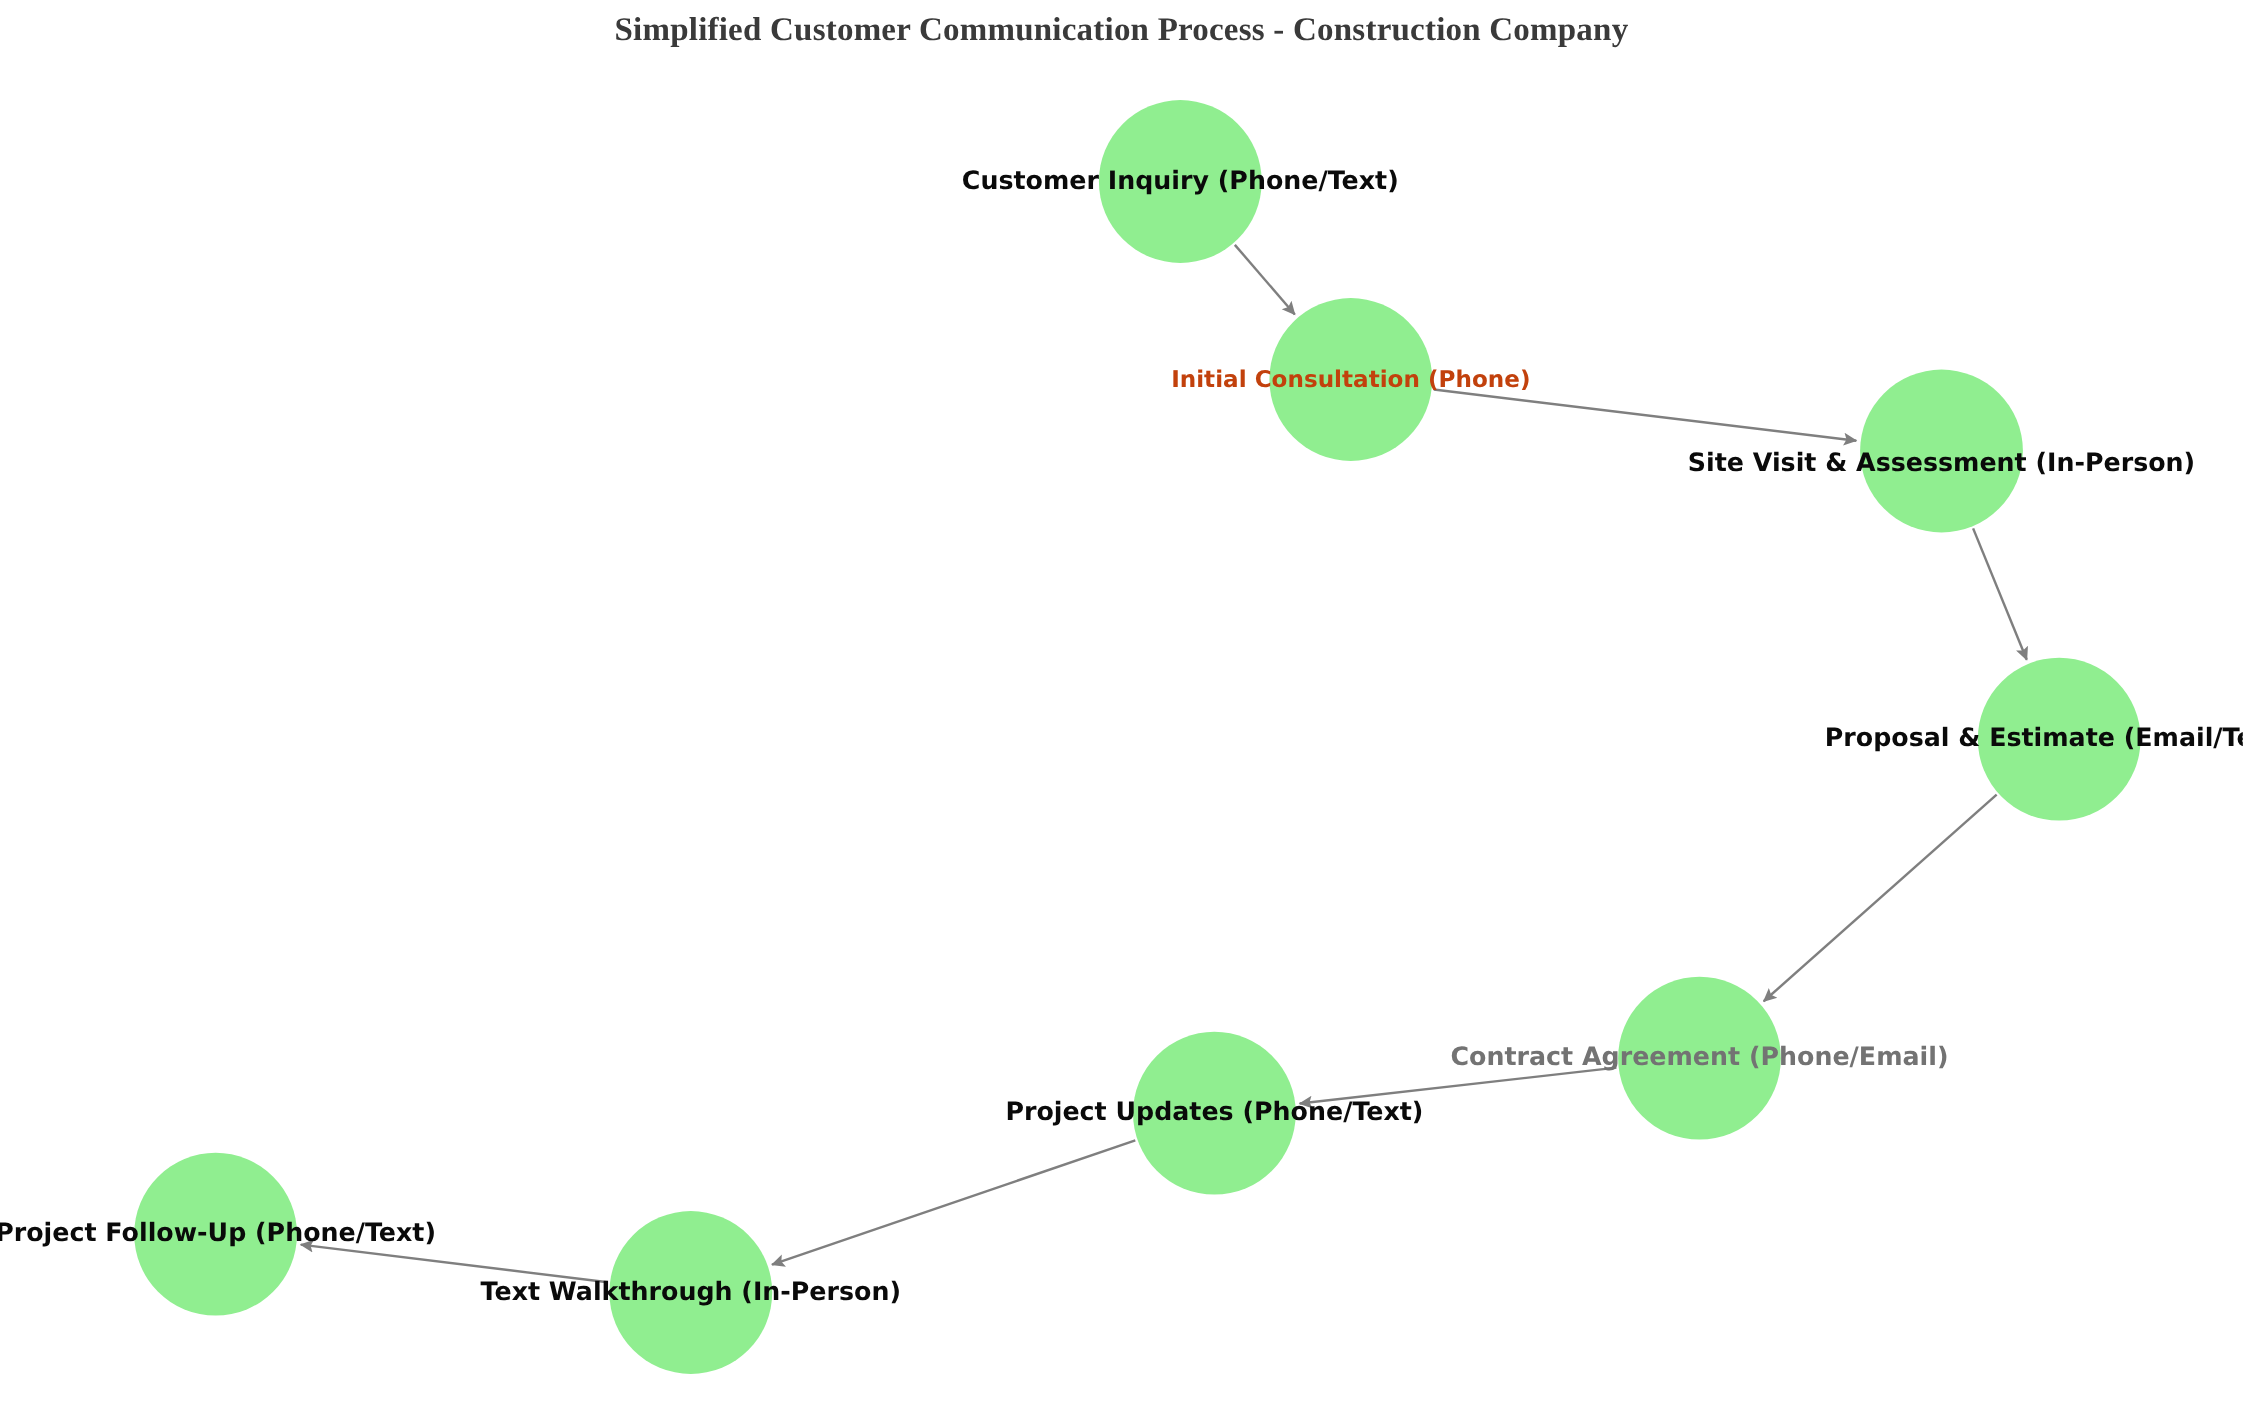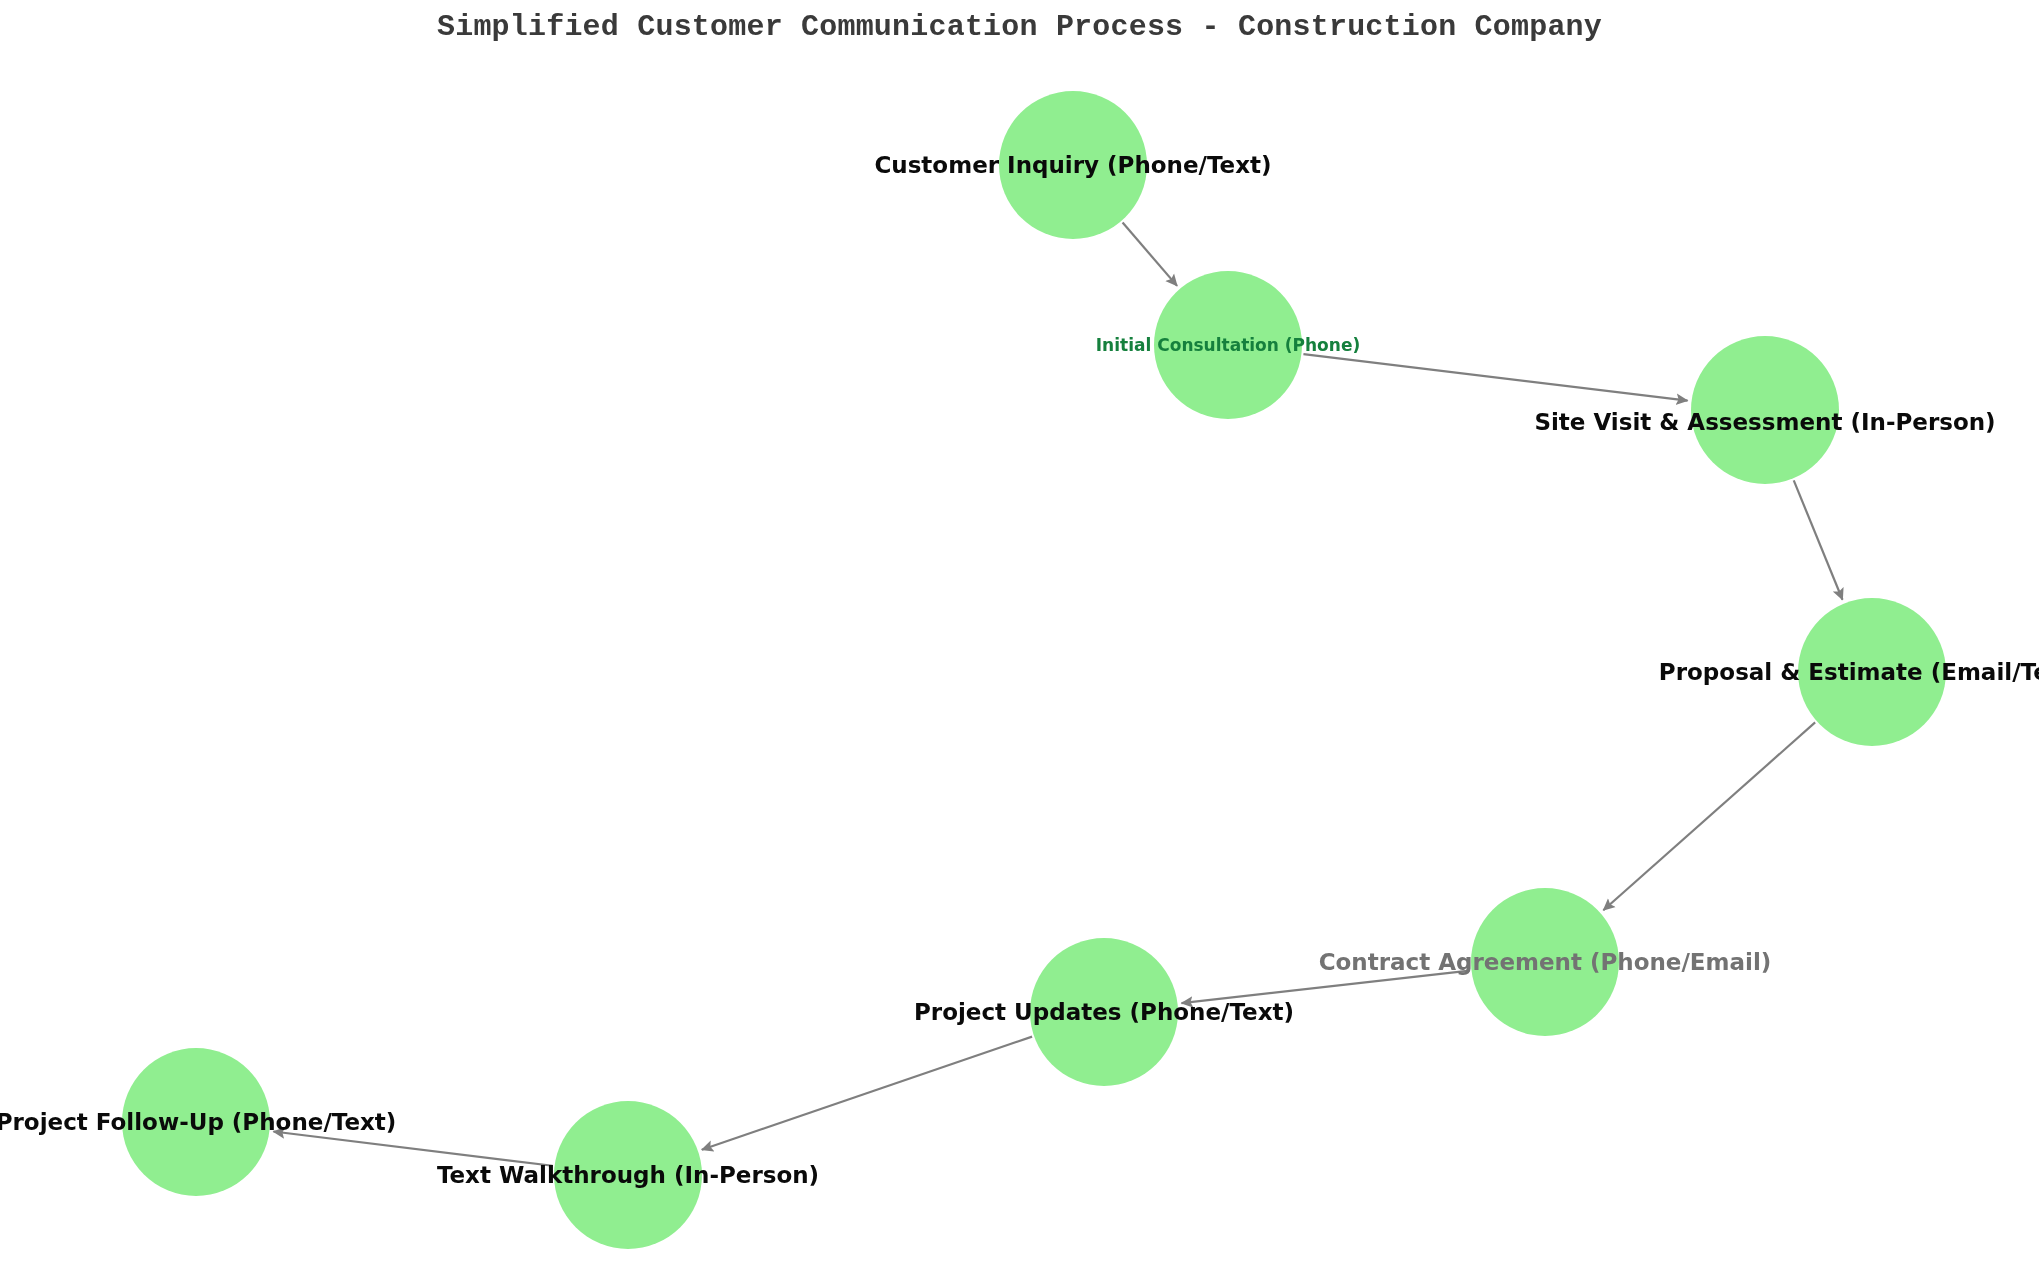--- a/index.html
+++ b/index.html
@@ -14,21 +14,21 @@
     background: #ffffff;
     overflow: hidden;
     font-family: "DejaVu Sans", sans-serif;
   }
   #graph-title {
     position: absolute;
     top: 10px;
     left: 0;
     width: 2039px;
     text-align: center;
-    font-family: Liberation Mono, monospace;
+    font-family: Liberation Serif, serif;
     font-size: 30px;
     font-weight: bold;
     color: #3a3a3a;
     letter-spacing: 0.2px;
     white-space: nowrap;
   }
   #edge-layer {
     position: absolute;
     top: 0;
     left: 0;
@@ -80,21 +80,21 @@
       <div class="graph-node" style="left: 1154px; top: 271px; width: 148px; height: 148px; background: rgb(144, 238, 144);"></div>
       <div class="graph-node" style="left: 1691px; top: 336px; width: 148px; height: 148px; background: rgb(144, 238, 144);"></div>
       <div class="graph-node" style="left: 1798px; top: 598px; width: 148px; height: 148px; background: rgb(144, 238, 144);"></div>
       <div class="graph-node" style="left: 1471px; top: 888px; width: 148px; height: 148px; background: rgb(144, 238, 144);"></div>
       <div class="graph-node" style="left: 1030px; top: 938px; width: 148px; height: 148px; background: rgb(144, 238, 144);"></div>
       <div class="graph-node" style="left: 554px; top: 1101px; width: 148px; height: 148px; background: rgb(144, 238, 144);"></div>
       <div class="graph-node" style="left: 122px; top: 1048px; width: 148px; height: 148px; background: rgb(144, 238, 144);"></div>
     </div>
   <div id="labels-group">
       <div class="node-label" style="left: 1073px; top: 165px; font-size: 23px; color: rgb(10, 10, 10);">Customer Inquiry (Phone/Text)</div>
-      <div class="node-label" style="left: 1228px; top: 345px; font-size: 17px; color: #15803d;">Initial Consultation (Phone)</div>
+      <div class="node-label" style="left: 1228px; top: 345px; font-size: 21px; color: #c2410c;">Initial Consultation (Phone)</div>
       <div class="node-label" style="left: 1765px; top: 422px; font-size: 23px; color: rgb(10, 10, 10);">Site Visit &amp; Assessment (In-Person)</div>
       <div class="node-label" style="left: 1872px; top: 672px; font-size: 23px; color: rgb(10, 10, 10);">Proposal &amp; Estimate (Email/Text)</div>
       <div class="node-label" style="left: 1545px; top: 962px; font-size: 23px; color: #737373;">Contract Agreement (Phone/Email)</div>
       <div class="node-label" style="left: 1104px; top: 1012px; font-size: 23px; color: rgb(10, 10, 10);">Project Updates (Phone/Text)</div>
       <div class="node-label" style="left: 628px; top: 1175px; font-size: 23px; color: rgb(10, 10, 10);">Text Walkthrough (In-Person)</div>
       <div class="node-label" style="left: 196px; top: 1122px; font-size: 23px; color: rgb(10, 10, 10);">Project Follow-Up (Phone/Text)</div>
     </div>
 
 </div>
 

